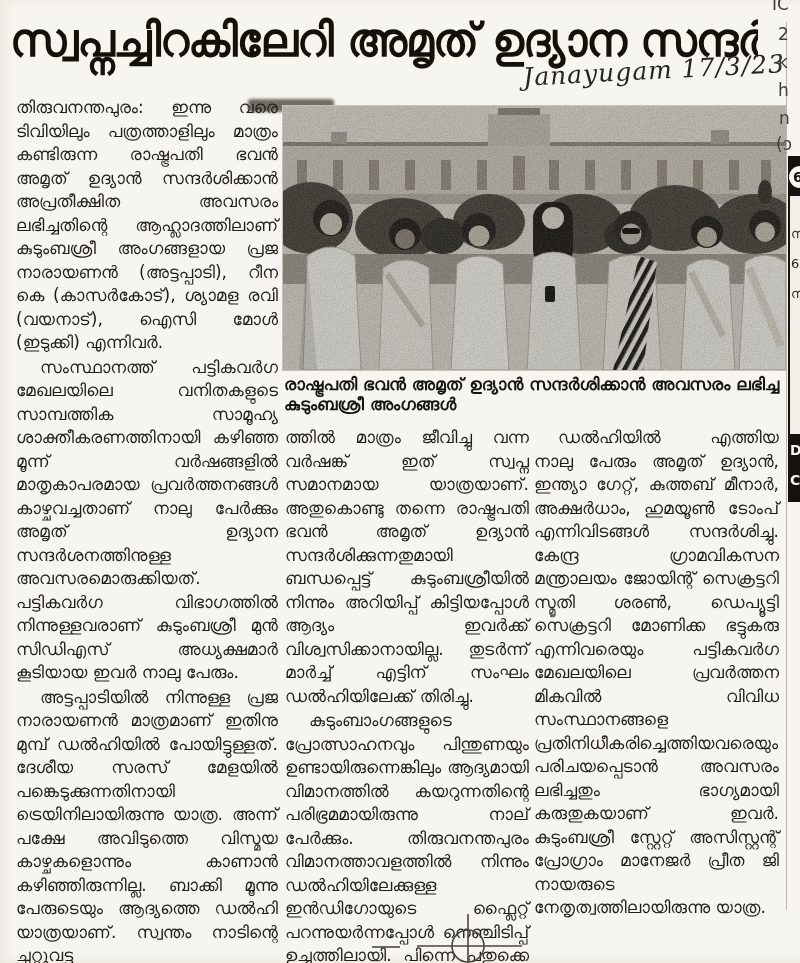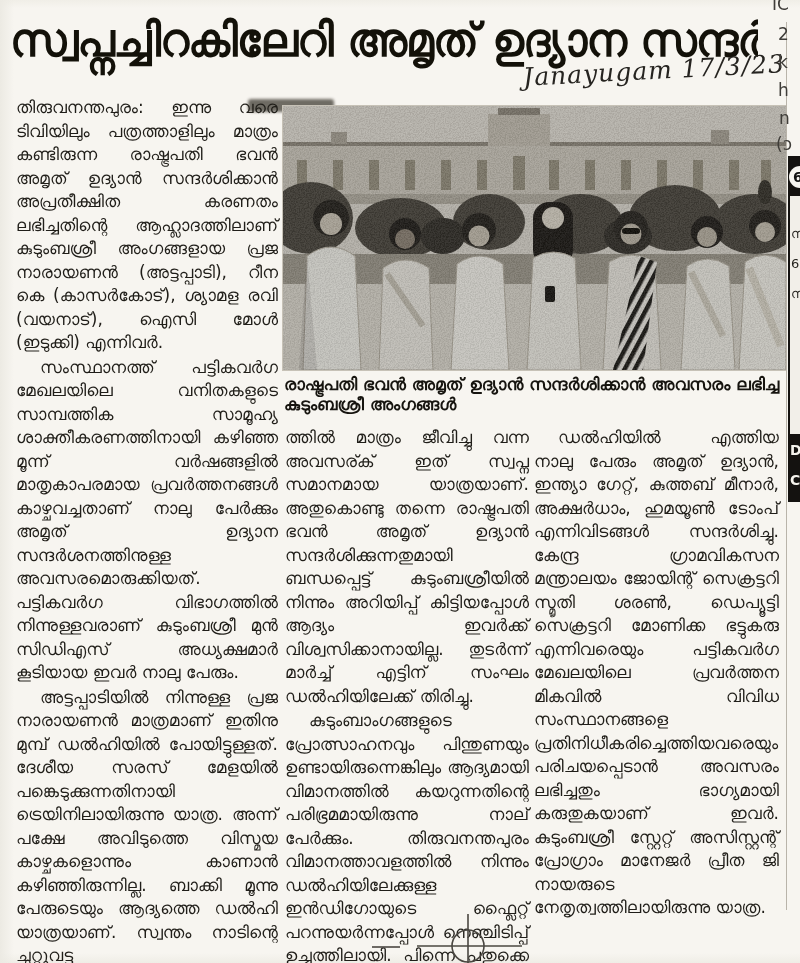--- a/index.html
+++ b/index.html
@@ -200,27 +200,27 @@
         </g>
       </g>
 
       <rect x="0" y="0" width="503" height="264" filter="url(#grain)" opacity="0.22" fill="#888"></rect>
     </svg>
   </div>
 
   <div class="caption">രാഷ്ട്രപതി ഭവൻ അമൃത് ഉദ്യാൻ സന്ദർശിക്കാൻ അവസരം ലഭിച്ച കുടുംബശ്രീ അംഗങ്ങൾ</div>
 
   <div class="col" id="col1">
-    <p>തിരുവനന്തപുരം: ഇന്നു വരെ ടിവിയിലും പത്രത്താളിലും മാത്രം കണ്ടിരുന്ന രാഷ്ട്രപതി ഭവൻ അമൃത് ഉദ്യാൻ സന്ദർശിക്കാൻ അപ്രതീക്ഷിത കരണതം ലഭിച്ചതിന്റെ ആഹ്ലാദത്തിലാണ് കുടുംബശ്രീ അംഗങ്ങളായ പ്രജ നാരായണൻ (അട്ടപ്പാടി), റീന കെ (കാസർകോട്), ശ്യാമള രവി (വയനാട്), ഐസി മോൾ (ഇടുക്കി) എന്നിവർ.</p>
+    <p>തിരുവനന്തപുരം: ഇന്നു വരെ ടിവിയിലും പത്രത്താളിലും മാത്രം കണ്ടിരുന്ന രാഷ്ട്രപതി ഭവൻ അമൃത് ഉദ്യാൻ സന്ദർശിക്കാൻ അപ്രതീക്ഷിത അവസരം ലഭിച്ചതിന്റെ ആഹ്ലാദത്തിലാണ് കുടുംബശ്രീ അംഗങ്ങളായ പ്രജ നാരായണൻ (അട്ടപ്പാടി), റീന കെ (കാസർകോട്), ശ്യാമള രവി (വയനാട്), ഐസി മോൾ (ഇടുക്കി) എന്നിവർ.</p>
     <p class="ind">സംസ്ഥാനത്ത് പട്ടികവർഗ മേഖലയിലെ വനിതകളുടെ സാമ്പത്തിക സാമൂഹ്യ ശാക്തീകരണത്തിനായി കഴിഞ്ഞ മൂന്ന് വർഷങ്ങളിൽ മാതൃകാപരമായ പ്രവർത്തനങ്ങൾ കാഴ്ചവച്ചതാണ് നാലു പേർക്കും അമൃത് ഉദ്യാന സന്ദർശനത്തിനുള്ള അവസരമൊരുക്കിയത്. പട്ടികവർഗ വിഭാഗത്തിൽ നിന്നുള്ളവരാണ് കുടുംബശ്രീ മുൻ സിഡിഎസ് അധ്യക്ഷമാർ കൂടിയായ ഇവർ നാലു പേരും.</p>
     <p class="ind">അട്ടപ്പാടിയിൽ നിന്നുള്ള പ്രജ നാരായണൻ മാത്രമാണ് ഇതിനു മുമ്പ് ഡൽഹിയിൽ പോയിട്ടുള്ളത്. ദേശീയ സരസ് മേളയിൽ പങ്കെടുക്കുന്നതിനായി ട്രെയിനിലായിരുന്നു യാത്ര. അന്ന് പക്ഷേ അവിടുത്തെ വിസ്മയ കാഴ്ചകളൊന്നും കാണാൻ കഴിഞ്ഞിരുന്നില്ല. ബാക്കി മൂന്നു പേരുടെയും ആദ്യത്തെ ഡൽഹി യാത്രയാണ്. സ്വന്തം നാടിന്റെ ചുറ്റുവട്ട</p>
   </div>
 
   <div class="col" id="col2">
-    <p>ത്തിൽ മാത്രം ജീവിച്ചു വന്ന അവസര്ക് ഇത് സ്വപ്ന സമാനമായ യാത്രയാണ്. അതുകൊണ്ടു തന്നെ രാഷ്ട്രപതി ഭവൻ അമൃത് ഉദ്യാൻ സന്ദർശിക്കുന്നതുമായി ബന്ധപ്പെട്ട് കുടുംബശ്രീയിൽ നിന്നും അറിയിപ്പ് കിട്ടിയപ്പോൾ ആദ്യം ഇവർക്ക് വിശ്വസിക്കാനായില്ല. തുടർന്ന് മാർച്ച് എട്ടിന് സംഘം ഡൽഹിയിലേക്ക് തിരിച്ചു.</p>
+    <p>ത്തിൽ മാത്രം ജീവിച്ചു വന്ന വർഷങ്ക് ഇത് സ്വപ്ന സമാനമായ യാത്രയാണ്. അതുകൊണ്ടു തന്നെ രാഷ്ട്രപതി ഭവൻ അമൃത് ഉദ്യാൻ സന്ദർശിക്കുന്നതുമായി ബന്ധപ്പെട്ട് കുടുംബശ്രീയിൽ നിന്നും അറിയിപ്പ് കിട്ടിയപ്പോൾ ആദ്യം ഇവർക്ക് വിശ്വസിക്കാനായില്ല. തുടർന്ന് മാർച്ച് എട്ടിന് സംഘം ഡൽഹിയിലേക്ക് തിരിച്ചു.</p>
     <p class="ind">കുടുംബാംഗങ്ങളുടെ പ്രോത്സാഹനവും പിന്തുണയും ഉണ്ടായിരുന്നെങ്കിലും ആദ്യമായി വിമാനത്തിൽ കയറുന്നതിന്റെ പരിഭ്രമമായിരുന്നു നാല് പേർക്കും. തിരുവനന്തപുരം വിമാനത്താവളത്തിൽ നിന്നും ഡൽഹിയിലേക്കുള്ള ഇൻഡിഗോയുടെ ഫ്ലൈറ്റ് പറന്നുയർന്നപ്പോൾ നെഞ്ചിടിപ്പ് ഉച്ചത്തിലായി. പിന്നെ പതുക്കെ പേടി മാറിയതോടെ ജനാ</p>
   </div>
 
   <div class="col" id="col3">
     <p class="ind">ഡൽഹിയിൽ എത്തിയ നാലു പേരും അമൃത് ഉദ്യാൻ, ഇന്ത്യാ ഗേറ്റ്, കുത്തബ് മീനാർ, അക്ഷർധാം, ഹുമയൂൺ ടോംപ് എന്നിവിടങ്ങൾ സന്ദർശിച്ചു. കേന്ദ്ര ഗ്രാമവികസന മന്ത്രാലയം ജോയിന്റ് സെക്രട്ടറി സ്മൃതി ശരൺ, ഡെപ്യൂട്ടി സെക്രട്ടറി മോണിക്ക ഭട്ടുകരു എന്നിവരെയും പട്ടികവർഗ മേഖലയിലെ പ്രവർത്തന മികവിൽ വിവിധ സംസ്ഥാനങ്ങളെ പ്രതിനിധീകരിച്ചെത്തിയവരെയും പരിചയപ്പെടാൻ അവസരം ലഭിച്ചതും ഭാഗ്യമായി കരുതുകയാണ് ഇവർ. കുടുംബശ്രീ സ്റ്റേറ്റ് അസിസ്റ്റന്റ് പ്രോഗ്രാം മാനേജർ പ്രീത ജി നായരുടെ നേതൃത്വത്തിലായിരുന്നു യാത്ര.</p>
   </div>
 
   <div class="vrule"></div>
   <span class="edge-letter" style="left:772px;top:-6px;">IC</span>
   <span class="edge-letter" style="left:778px;top:24px;">2</span>

